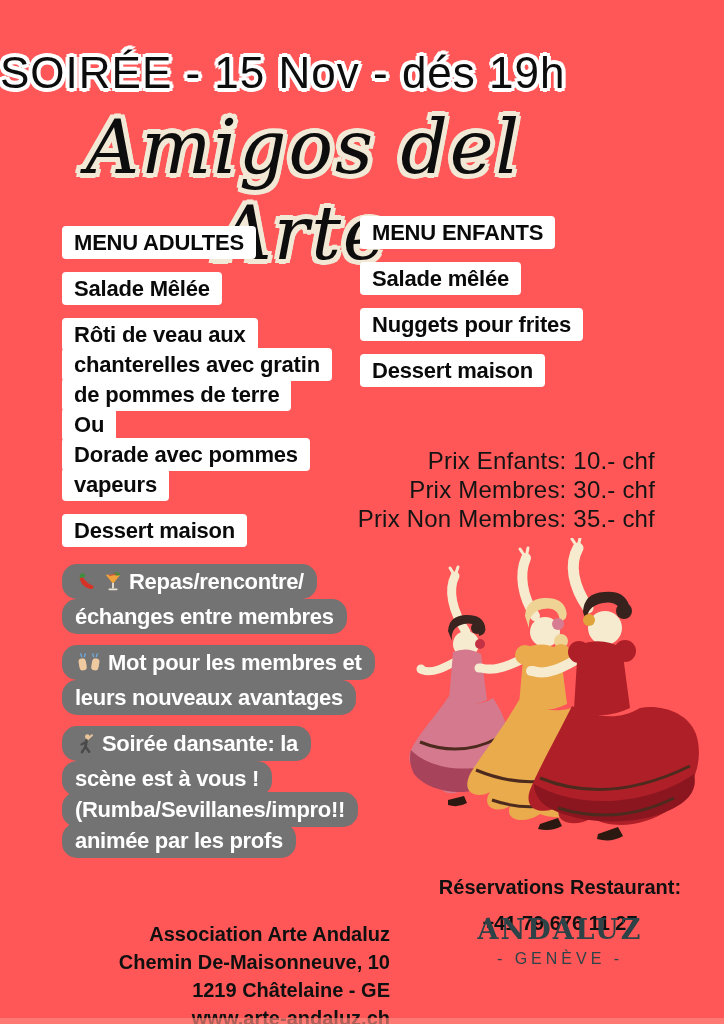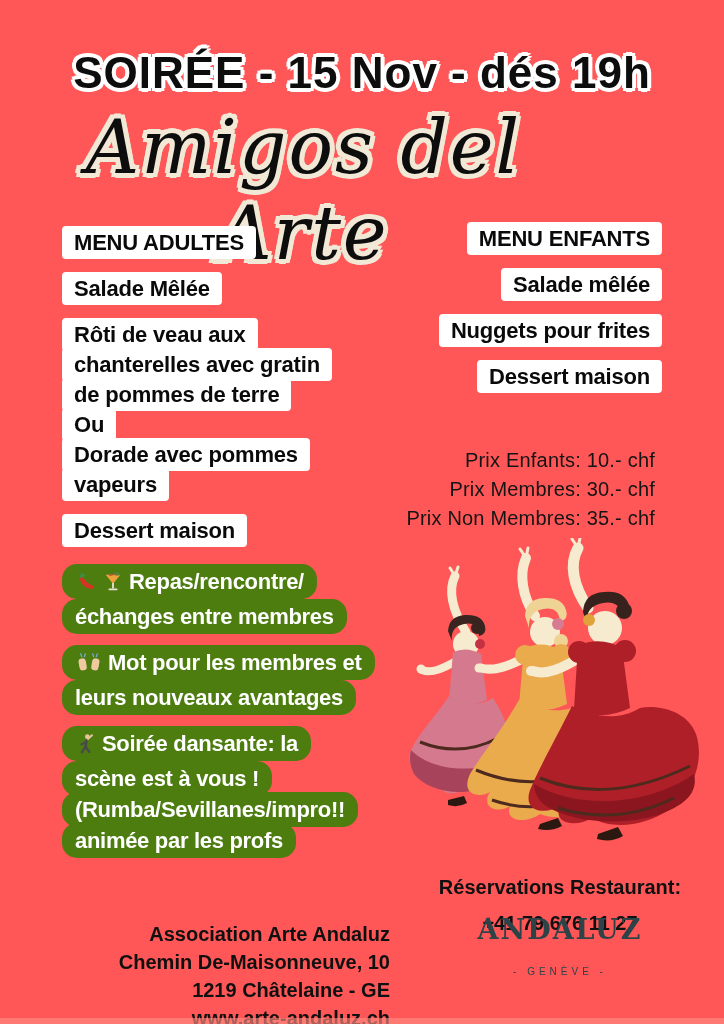--- a/index.html
+++ b/index.html
@@ -7,22 +7,22 @@
     position:relative;
     width:724px;height:1024px;
     background:#FF5757;
     overflow:hidden;
     font-family:"Liberation Sans",sans-serif;
     color:#0a0a0a;
   }
   
   .title{
     position:absolute;top:48px;left:0;width:724px;
-    text-align:center;
-    font-size:44px;font-weight:700;letter-spacing:1px;
+    text-align:left;
+    font-size:44px;font-weight:400;letter-spacing:1px;
     color:#0d0d0d;
     text-shadow:
       -3px -3px 0 #fff, 3px -3px 0 #fff, -3px 3px 0 #fff, 3px 3px 0 #fff,
       -4px 0 0 #fff, 4px 0 0 #fff, 0 -4px 0 #fff, 0 4px 0 #fff;
   }
   .script-title{
     position:absolute;top:104px;left:0;width:607px;
     text-align:center;
     font-family:"DejaVu Serif",serif;font-style:italic;font-weight:400;
     font-size:74px;letter-spacing:2px;
@@ -32,31 +32,31 @@
       -5px 0 0 #F2E8D6, 5px 0 0 #F2E8D6, 0 -5px 0 #F2E8D6, 0 5px 0 #F2E8D6;
   }
   
   .pill{
     background:#fff;color:#0a0a0a;
     padding:4px 12px;border-radius:4px;
     -webkit-box-decoration-break:clone;box-decoration-break:clone;
     white-space:pre-line;
   }
   .pill-dark{
-    background:#4d7c0f;color:#fff;
+    background:#737373;color:#fff;
     padding:5px 13px;border-radius:15px;
     -webkit-box-decoration-break:clone;box-decoration-break:clone;
     white-space:pre-line;
   }
   .menu-left{position:absolute;left:62px;top:228px;width:340px;}
-  .menu-right{position:absolute;left:360px;top:224px;width:302px;text-align:right;}
+  .menu-right{position:absolute;left:360px;top:218px;width:302px;}
   .menu-item{margin-bottom:16px;font-size:22px;font-weight:700;line-height:30px;letter-spacing:-0.2px;}
   .prices{
     position:absolute;left:355px;top:446px;width:300px;
-    text-align:right;font-size:20px;font-weight:400;line-height:29px;
+    text-align:right;font-size:24px;font-weight:400;line-height:29px;
     letter-spacing:0.2px;color:#141414;white-space:pre-line;
   }
   .info-box{position:absolute;left:62px;top:566px;width:345px;}
   .info-para{margin-bottom:15px;font-size:22px;font-weight:700;line-height:31px;letter-spacing:-0.3px;}
   .emo{display:inline-block;vertical-align:-4px;margin-right:5px;}
   
   .association{
     position:absolute;left:40px;top:920px;width:350px;
     text-align:right;font-size:20px;font-weight:700;line-height:28px;
     white-space:pre-line;color:#101010;
@@ -64,21 +64,21 @@
   .reservations{
     position:absolute;left:410px;top:850px;width:300px;
     text-align:center;font-size:20px;font-weight:700;color:#101010;margin-top:26px;
   }
   .reservations .phone{margin-top:13px;}
   
   .logo{position:absolute;left:460px;top:916px;width:200px;text-align:center;color:#2E4347;}
   .logo-row1{display:flex;align-items:flex-end;justify-content:center;gap:2px;}
   .logo-line1{font-family:"DejaVu Serif",serif;font-weight:700;font-size:44px;line-height:40px;letter-spacing:3px;}
   .logo-line2{font-family:"DejaVu Serif",serif;font-weight:700;font-size:27px;line-height:32px;letter-spacing:2px;margin-top:-2px;}
-  .logo-sub{font-size:10px;letter-spacing:4px;margin-top:20px;font-weight:400;}
+  .logo-sub{font-size:16px;letter-spacing:4px;margin-top:4px;font-weight:400;}
   
   .dancers{position:absolute;left:398px;top:538px;}
   .bottom-edge{position:absolute;left:0;bottom:0;width:724px;height:6px;background:#ff8b80;opacity:.65;}
 </style>
 </head>
 <body>
 
 <div class="poster">
 
   <div class="title">SOIRÉE - 15 Nov - dés 19h</div>

